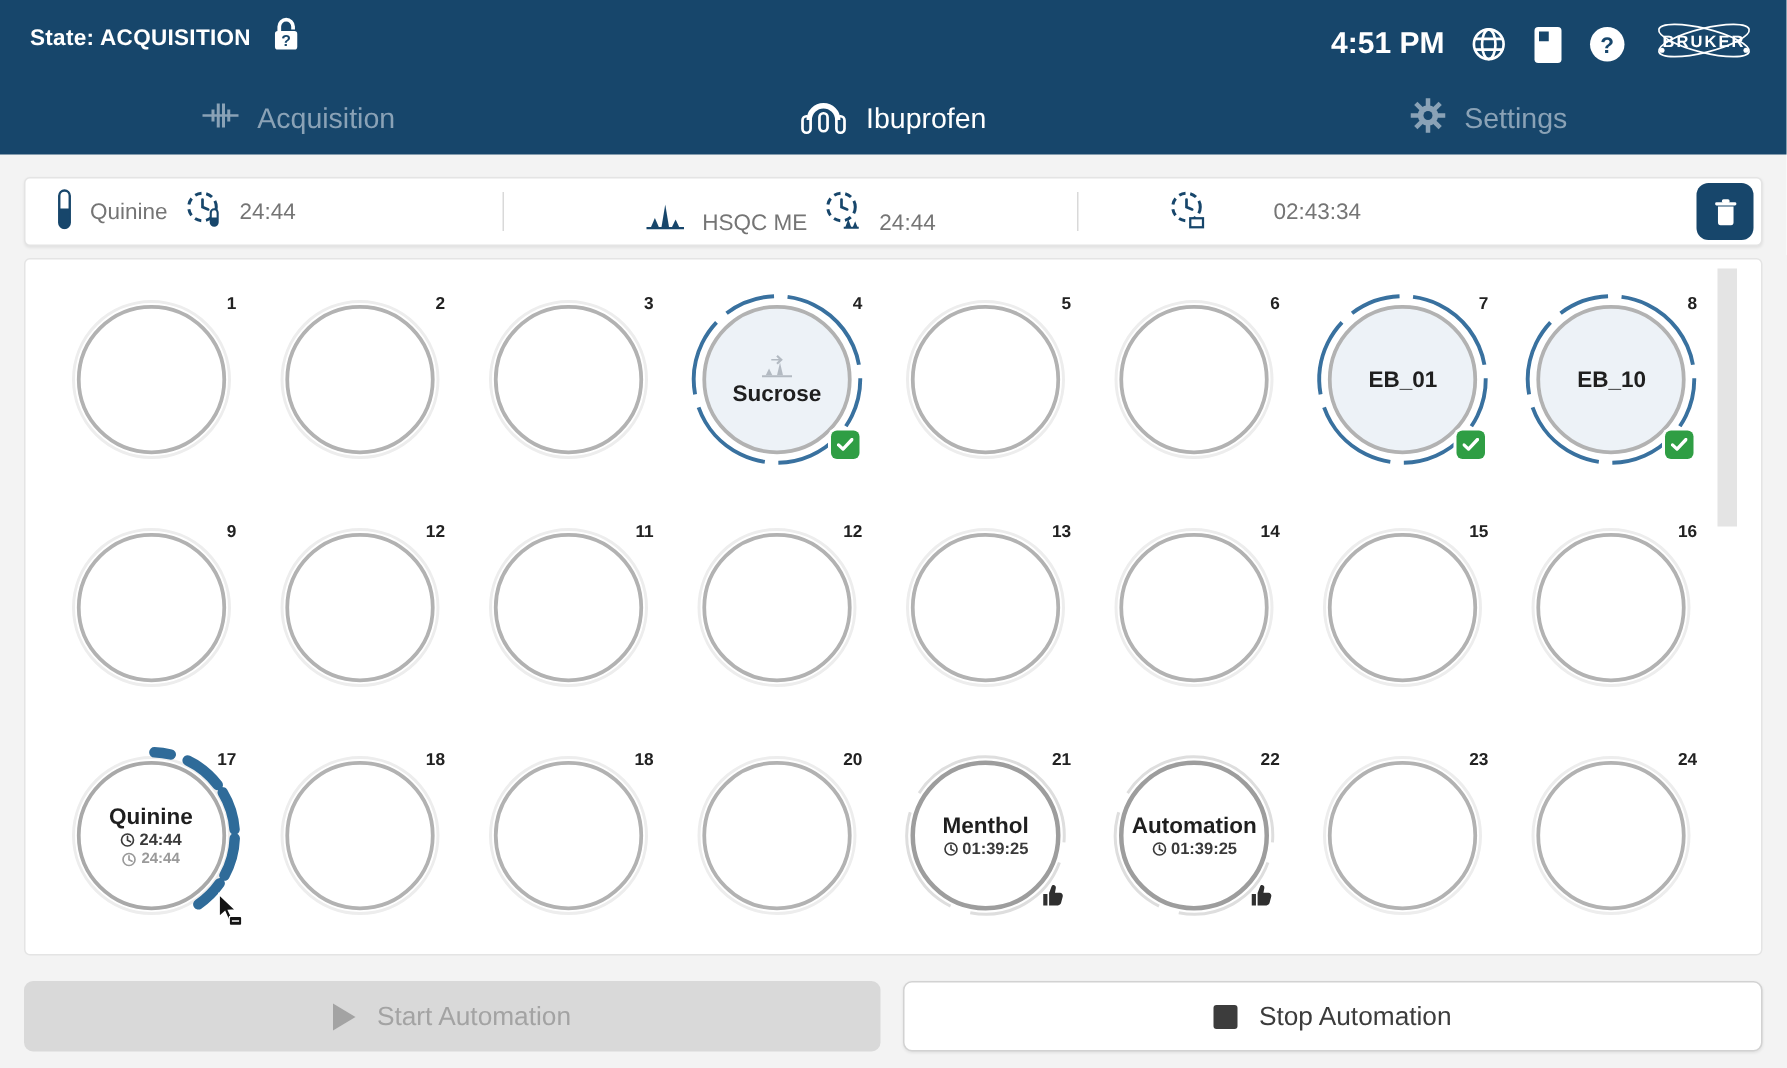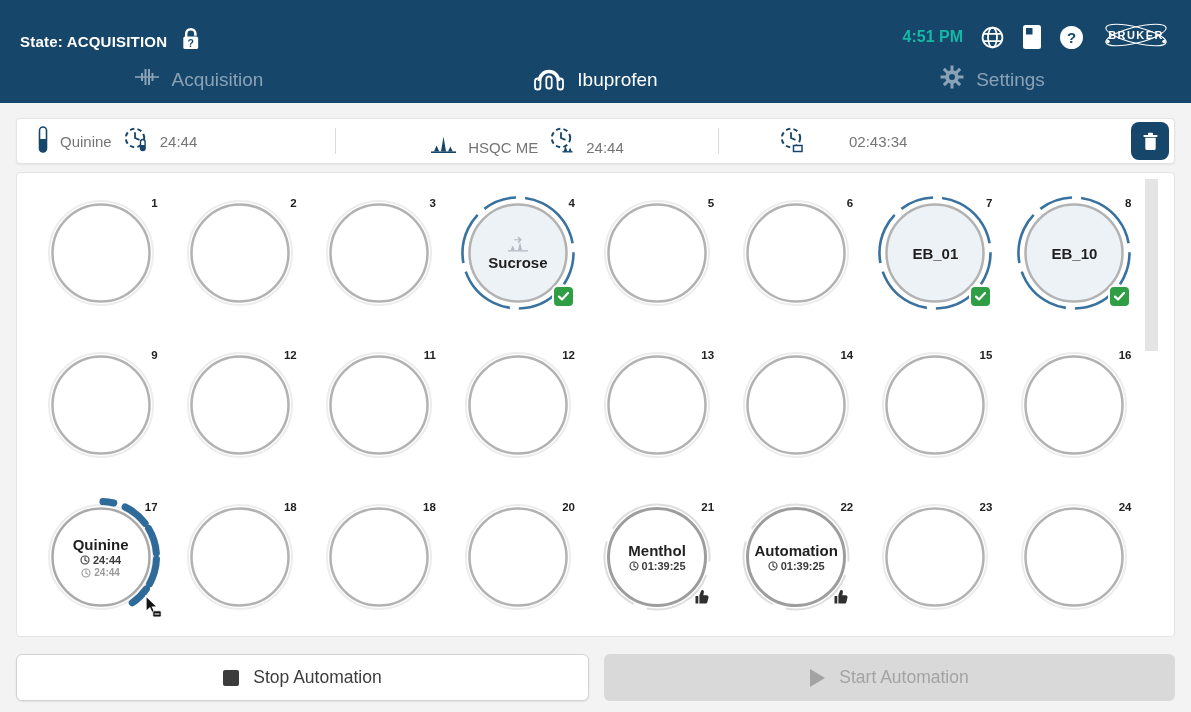--- a/index.html
+++ b/index.html
@@ -6,25 +6,25 @@
   html,body { width:1191px; height:712px; }
   body {
     font-family: "Liberation Sans", sans-serif;
     background:#f3f3f3;
     position:relative;
     overflow:hidden;
     color:#333;
   }
   
   .header { position:absolute; left:0; top:0; width:1191px; height:103px; background:var(--header,#17466b); }
-  .topbar { height:56px; display:flex; align-items:flex-end; padding:0 20px; }
+  .topbar { height:56px; display:flex; align-items:flex-start; padding:10px 20px; }
   .state-group { display:flex; align-items:center; gap:12px; }
   .state-label { color:#fff; font-size:15px; font-weight:600; letter-spacing:.2px; }
   .top-right { margin-left:auto; display:flex; align-items:center; gap:17px; }
-  .clock-time { color:#14b8a6; font-size:16px; font-weight:600; }
+  .clock-time { color:#ffffff; font-size:20px; font-weight:600; }
   .icon-btn { display:flex; align-items:center; justify-content:center; background:none; border:none; cursor:pointer; padding:0; }
   
   .nav { height:47px; display:flex; }
   .nav-tab { flex:1; display:flex; align-items:center; justify-content:center; gap:12px;
              color:var(--inactive,#8aa2b6); font-size:19px; cursor:pointer; background:none; border:none;
              font-family:"Liberation Sans", sans-serif;}
   .nav-tab.active { color:#fff; }
   .nav-tab svg { flex:none; }
   
   .strip { position:absolute; left:16px; top:118px; width:1159px; height:46px; background:#fff;
@@ -476,21 +476,21 @@
           <circle cx="62" cy="62" r="48.5" fill="#fff" stroke="#b2b2b2" stroke-width="2.5"></circle>
         </svg>
         <div class="well-content"></div>
         <span class="well-num">24</span>
       </div>
     </div>
   <div class="scroll-thumb"></div>
 </div>
 
 <div class="footer">
+  <button class="big-btn disabled" aria-disabled="true">
+    <span class="play-tri"></span>
+    <span>Start Automation</span>
+  </button>
   <button class="big-btn enabled">
     <span class="stop-sq"></span>
     <span>Stop Automation</span>
   </button>
-  <button class="big-btn disabled" aria-disabled="true">
-    <span class="play-tri"></span>
-    <span>Start Automation</span>
-  </button>
 </div>
 
 </body></html>

